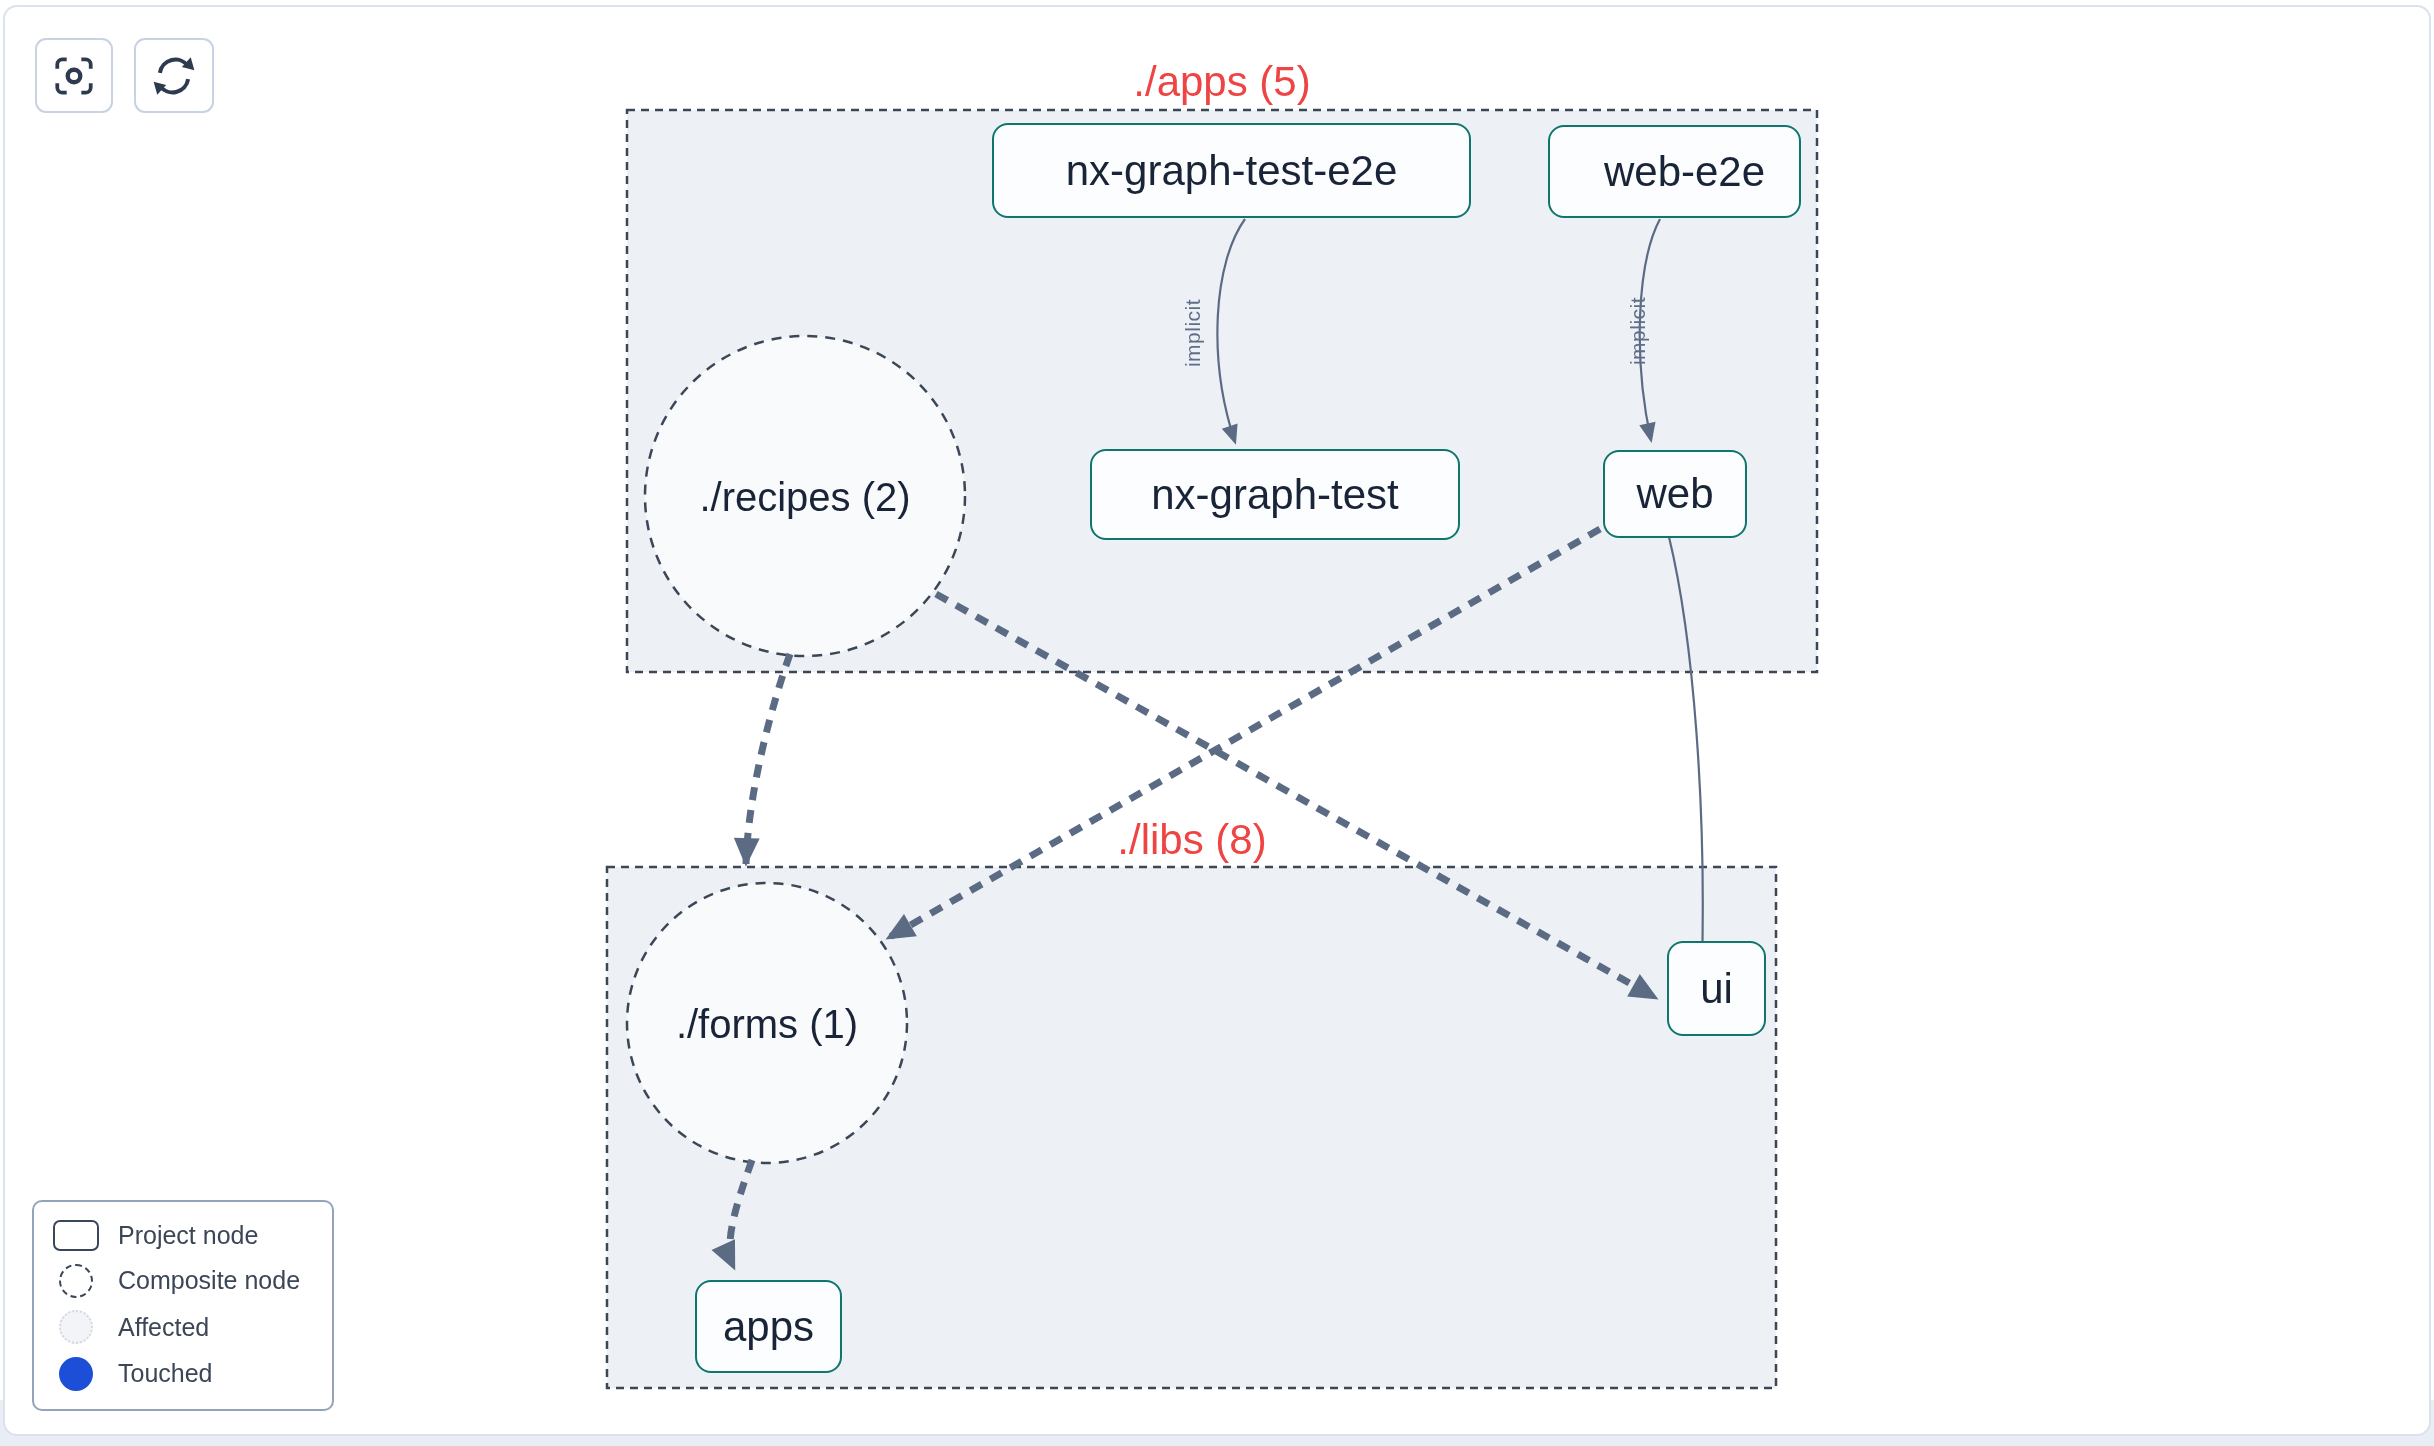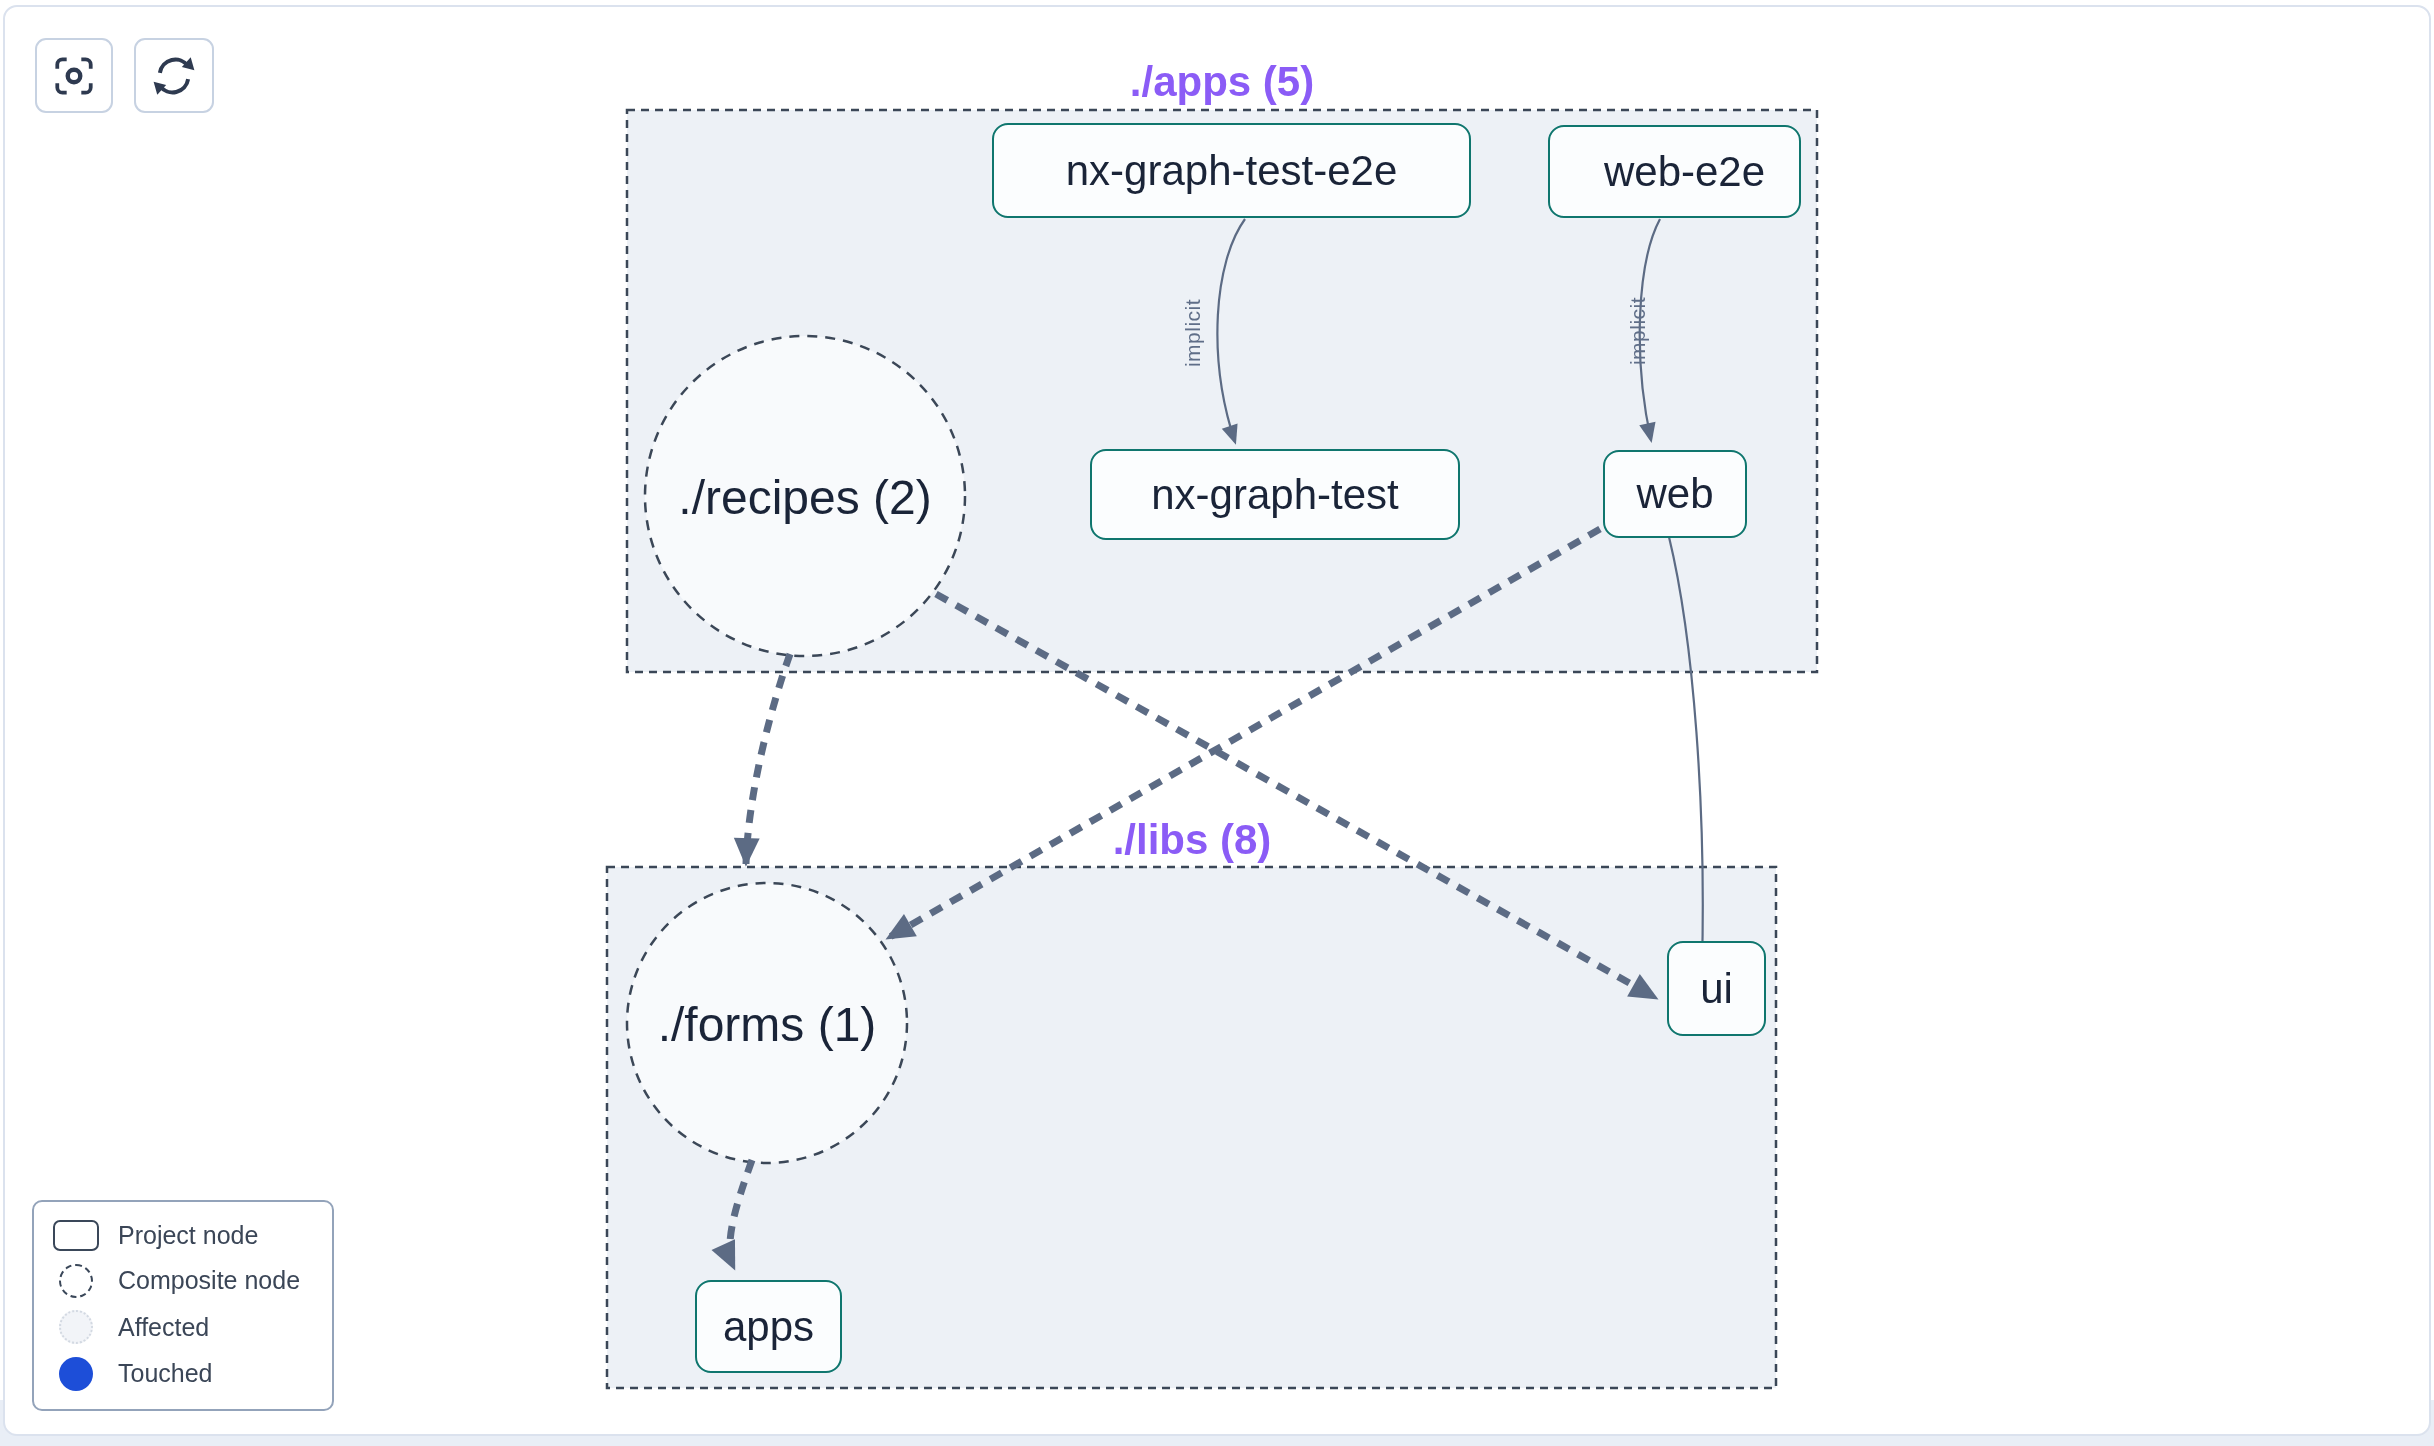--- a/index.html
+++ b/index.html
@@ -16,23 +16,23 @@
 
   
   svg.graph-layer { position:absolute; left:0; top:0; width:2434px; height:1446px; z-index:2; }
 
   
   .node-box { position:absolute; z-index:4; background:#fbfdfe; border:2px solid #0f766e;
               border-radius:16px; display:flex; align-items:center; justify-content:center;
               color:#1a2438; font-size:42px; }
 
   
-  .float-label { position:absolute; z-index:5; color:#8b5cf6; font-size:42px; white-space:nowrap;
-                 transform:translate(-50%,-50%);font-weight:bold; }
-  .circle-label { position:absolute; z-index:3; color:#1a2438; font-size:48px; white-space:nowrap;
+  .float-label { position:absolute; z-index:5; color:#ef4444; font-size:42px; white-space:nowrap;
+                 transform:translate(-50%,-50%); }
+  .circle-label { position:absolute; z-index:3; color:#1a2438; font-size:40px; white-space:nowrap;
                  transform:translate(-50%,-50%); }
   .edge-label { position:absolute; z-index:5; color:#5f6e88; font-size:21px; white-space:nowrap;
                 transform:translate(-50%,-50%) rotate(-90deg); letter-spacing:0.5px; }
 
   
   .tool-btn { position:absolute; z-index:6; background:#ffffff; border:2px solid #c7d2e2;
               border-radius:11px; display:flex; align-items:center; justify-content:center;
               cursor:pointer; }
   .tool-btn svg { display:block; }
 

